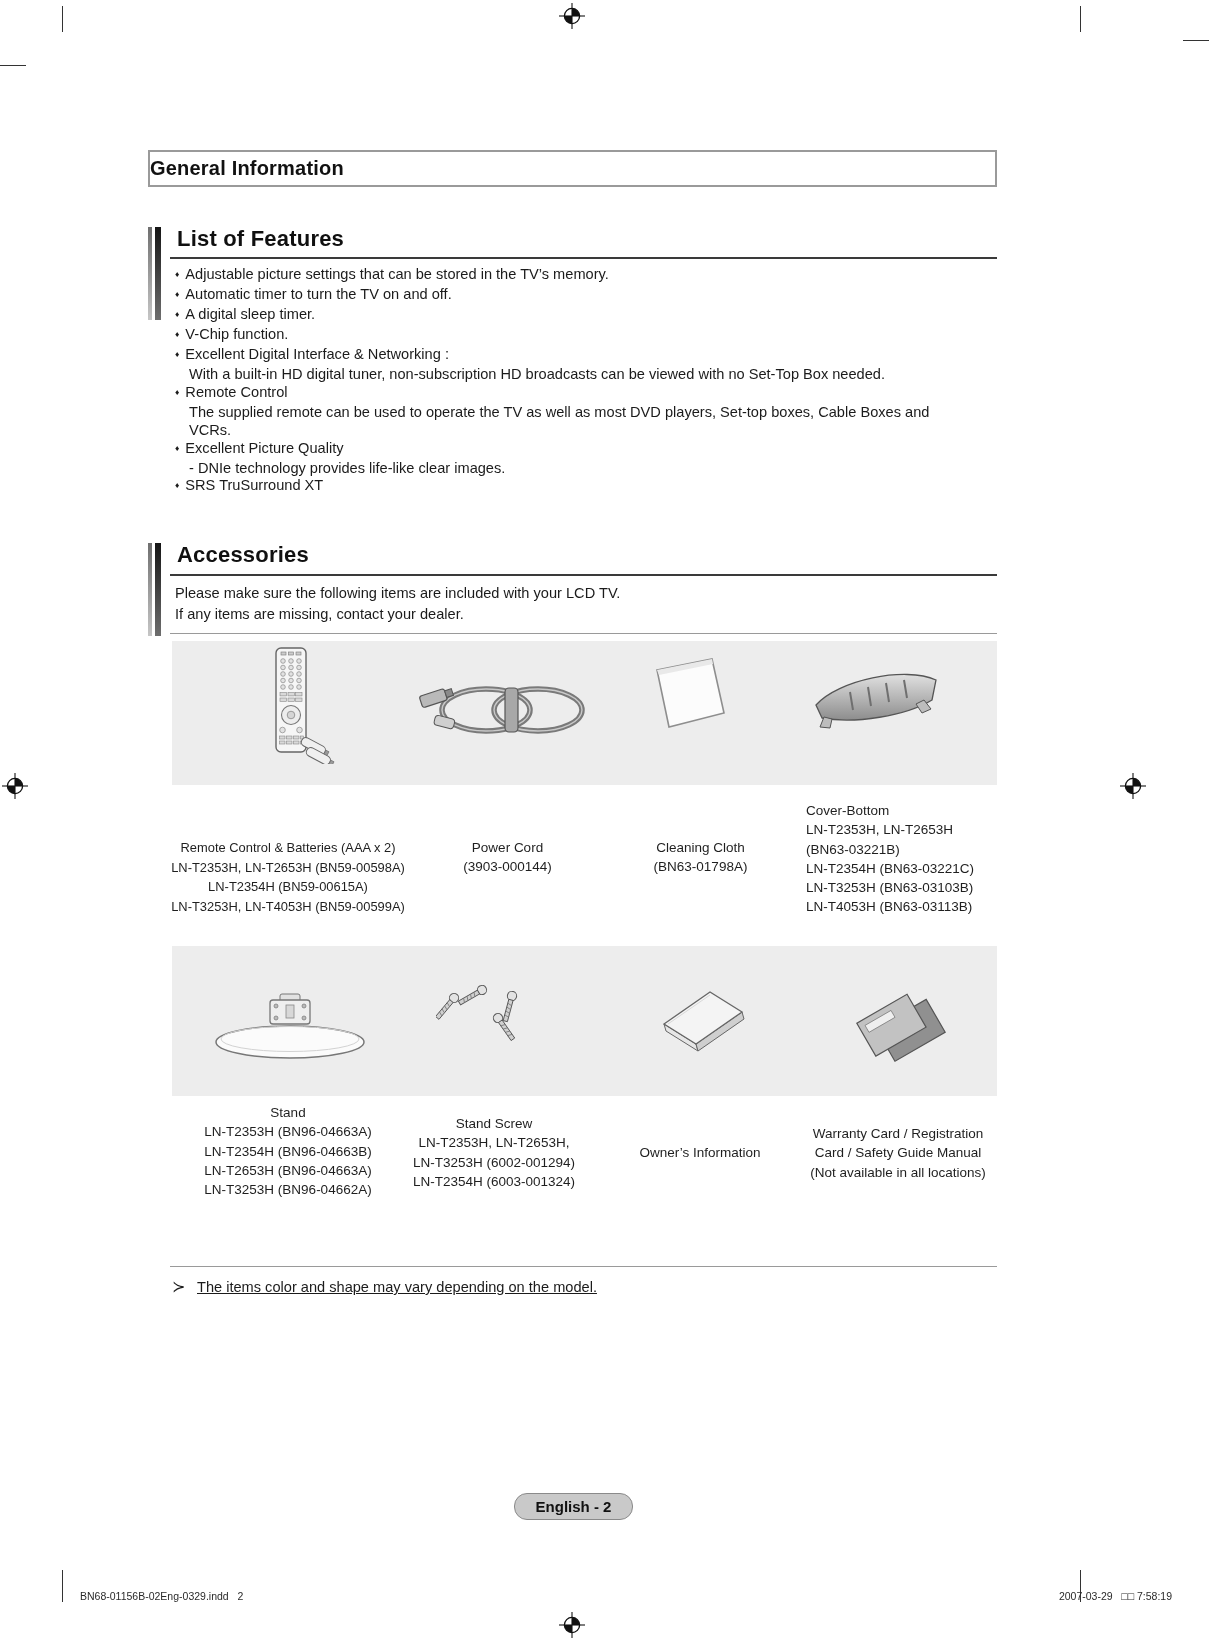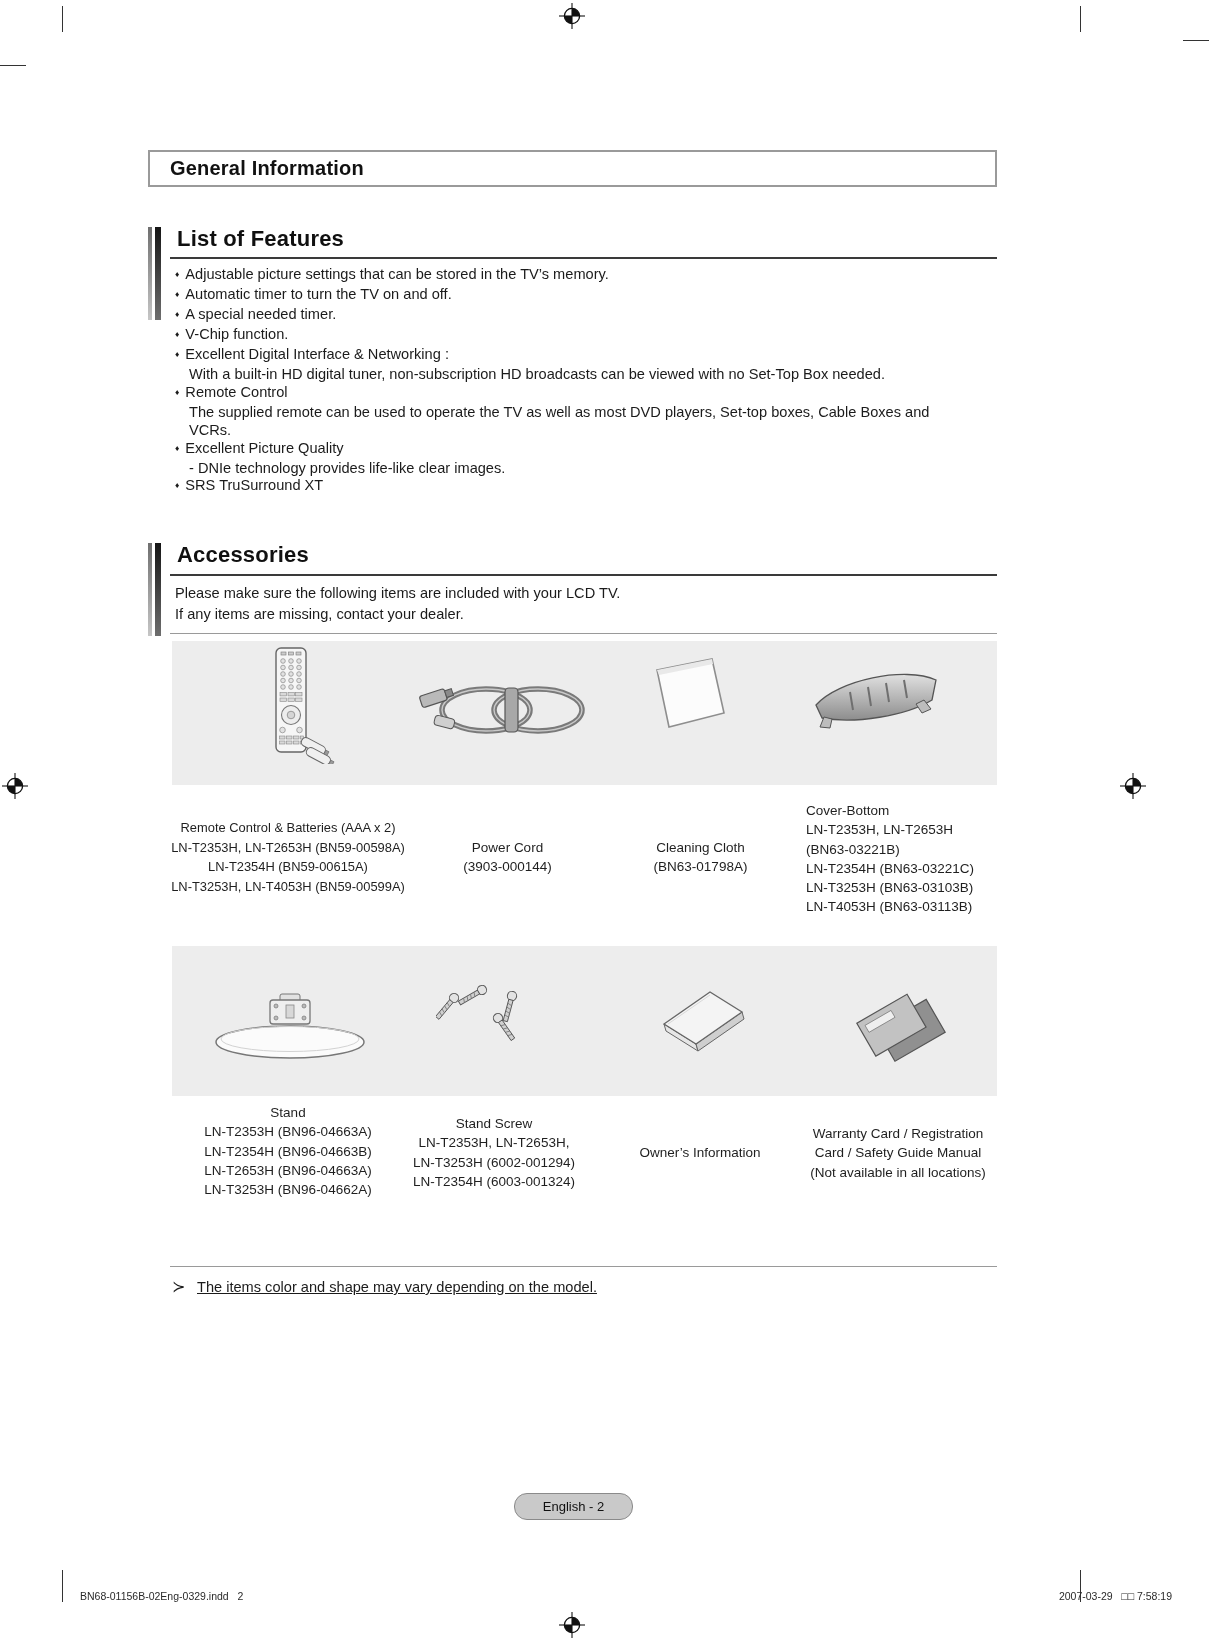--- a/index.html
+++ b/index.html
@@ -12,21 +12,21 @@
   
   .cropV{position:absolute; width:1px; background:#333;}
   .cropH{position:absolute; height:1px; background:#333;}
   .regmark{position:absolute; width:26px; height:26px;}
 
   
   .gi-box{
     position:absolute; left:148px; top:150px; width:845px; height:33px;
     border:2px solid #9a9a9a; display:flex; align-items:center;
   }
-  .gi-box span{font-size:20px; font-weight:bold; color:#111; padding-left:20px; letter-spacing:.2px;}
+  .gi-box span{font-size:20px; font-weight:bold; color:#111; letter-spacing:.2px;}
 
   
   .bars{position:absolute; width:14px;}
   .bars .s1{position:absolute; left:0; top:0; bottom:0; width:4px;
     background:linear-gradient(to bottom,#6f6f6f,#c6c6c6);}
   .bars .s2{position:absolute; left:7px; top:0; bottom:0; width:6px;
     background:linear-gradient(to bottom,#151515,#6e6e6e);}
   .sec-title{position:absolute; font-size:22px; font-weight:bold; color:#101010; letter-spacing:.2px;}
   .sec-rule{position:absolute; height:2px; background:#3a3a3a;}
   .thin-rule{position:absolute; height:1px; background:#9a9a9a;}
@@ -38,40 +38,40 @@
   .fc{padding-left:14px;}
 
   .intro{position:absolute; left:175px; font-size:14.6px; color:#1b1b1b;text-align:right;}
 
   
   .graybox{position:absolute; left:172px; width:825px; background:#ededed;}
 
   
   .lbl{position:absolute; color:#1f1f1f; font-size:13.5px;}
   .lbl div{line-height:19.3px;}
-  .r1c1{left:168px; top:818px; width:240px; text-align:center; font-size:12.9px;}
+  .r1c1{left:168px; top:838px; width:240px; text-align:center; font-size:12.9px;}
   .r1c1 div{line-height:19.6px;}
   .r1c2{left:430px; top:838px; width:155px; text-align:center;}
   .r1c3{left:618px; top:838px; width:165px; text-align:center;}
   .r1c4{left:806px; top:801px; width:200px; text-align:left;}
   .r2c1{left:168px; top:1103px; width:240px; text-align:center;}
   .r2c2{left:398px; top:1114px; width:192px; text-align:center;}
   .r2c3{left:608px; top:1143px; width:184px; text-align:center;}
   .r2c4{left:794px; top:1124px; width:208px; text-align:center;}
 
   
   .note-marker{position:absolute; left:172px; top:1277px; font-size:16px; color:#1b1b1b;}
   .note-text{position:absolute; left:197px; top:1279px; font-size:14.6px; color:#1b1b1b;text-decoration:underline;}
 
   
   .badge{
     position:absolute; left:514px; top:1493px; width:117px; height:25px;
     background:#c9c9c9; border:1px solid #8a8a8a; border-radius:13px;
     display:flex; align-items:center; justify-content:center;
-    font-size:13px; font-weight:normal; color:#111;
+    font-size:15px; font-weight:bold; color:#111;
   }
 
   
   .foot{position:absolute; font-size:10.5px; color:#2a2a2a; white-space:pre;}
   .foot-left{left:80px; top:1590px;}
   .foot-right{left:950px; top:1590px; width:222px; text-align:right;}
 </style>
 </head>
 <body>
 
@@ -128,21 +128,21 @@
   <div class="bars" style="left:148px; top:227px; height:93px;">
     <div class="s1"></div>
       <div class="s2"></div>
   </div>
   <div class="sec-title" style="left:177px; top:226px;">List of Features</div>
   <div class="sec-rule" style="left:170px; top:257px; width:827px;"></div>
 
   <div class="featlist">
     <div><span class="blt">♦</span><span>Adjustable picture settings that can be stored in the TV’s memory.</span></div>
     <div><span class="blt">♦</span><span>Automatic timer to turn the TV on and off.</span></div>
-    <div><span class="blt">♦</span><span>A special needed timer.</span></div>
+    <div><span class="blt">♦</span><span>A digital sleep timer.</span></div>
     <div><span class="blt">♦</span><span>V-Chip function.</span></div>
     <div><span class="blt">♦</span><span>Excellent Digital Interface &amp; Networking :</span></div>
     <div class="fc">With a built-in HD digital tuner, non-subscription HD broadcasts can be viewed with no Set-Top Box needed.</div>
     <div><span class="blt">♦</span><span>Remote Control</span></div>
     <div class="fc">The supplied remote can be used to operate the TV as well as most DVD players, Set-top boxes, Cable Boxes and</div>
     <div class="fc">VCRs.</div>
     <div><span class="blt">♦</span><span>Excellent Picture Quality</span></div>
     <div class="fc">- DNIe technology provides life-like clear images.</div>
     <div><span class="blt">♦</span><span>SRS TruSurround XT</span></div>
   </div>

